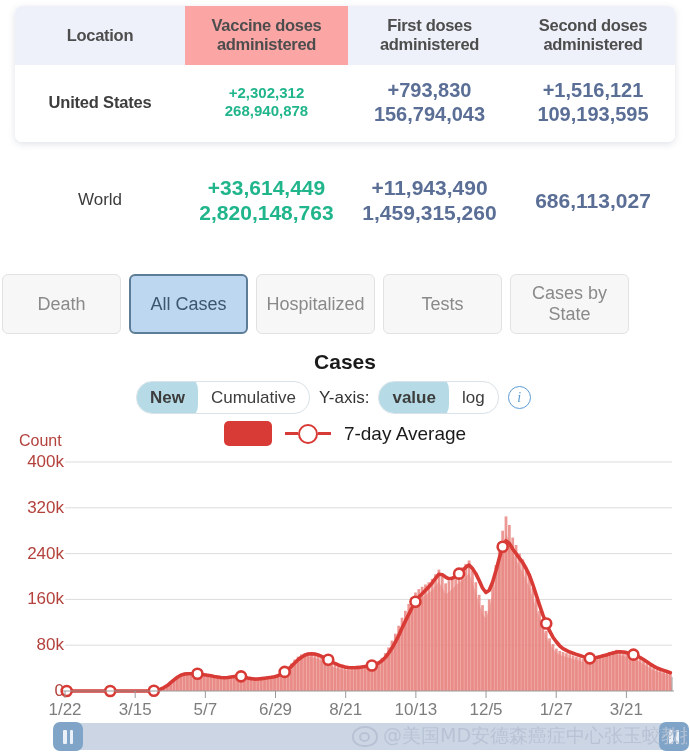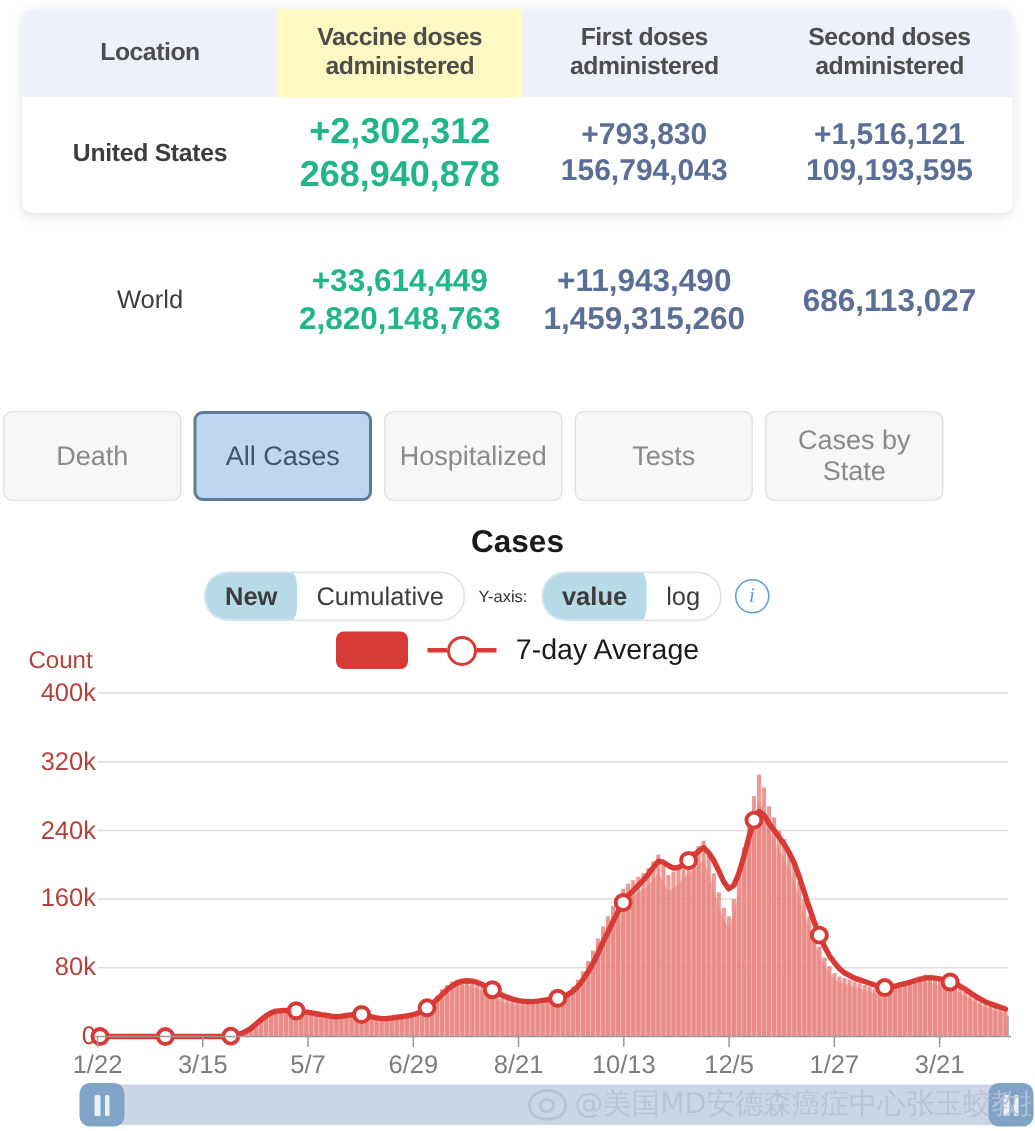--- a/index.html
+++ b/index.html
@@ -21,33 +21,33 @@
   .trow{display:flex;width:100%;}
   .thead{background:#eef1f9;}
   .th{
     padding:10px 4px;
     font-size:16.5px;font-weight:bold;color:#4d4d4d;
     text-align:center;line-height:1.18;letter-spacing:-.3px;
     box-sizing:border-box;
     display:flex;align-items:center;justify-content:center;
   }
   .th.loc{width:170px;}
-  .th.c1{width:163px;background:#fef9c3;}
+  .th.c1{width:163px;background:#fca5a5;}
   .th.c2{width:163px;}
   .th.c3{width:164px;}
 
   .tbody{background:#fff;}
   .td{
     box-sizing:border-box;
     padding:8px 2px 10px;
     text-align:center;line-height:1.22;
     display:flex;flex-direction:column;justify-content:center;align-items:center;
   }
   .td.loc{width:170px;font-size:16.5px;font-weight:bold;color:#3d3d3d;letter-spacing:-.2px;}
-  .td.c1{width:163px;color:#21b58c;font-size:24px;font-weight:bold;white-space:nowrap;}
+  .td.c1{width:163px;color:#21b58c;font-size:15px;font-weight:bold;white-space:nowrap;}
   .td.c2{width:163px;color:#5a6e96;font-size:20px;font-weight:bold;white-space:nowrap;}
   .td.c3{width:164px;color:#5a6e96;font-size:20px;font-weight:bold;white-space:nowrap;}
 
   
   .world-row{
     position:absolute;left:15px;top:175px;width:660px;
     display:flex;align-items:center;
   }
   .world-row .wloc{width:170px;text-align:center;font-size:17px;color:#3d3d3d;}
   .world-row .wc{
@@ -81,21 +81,21 @@
   .pillgroup{
     display:flex;align-items:center;
     border:1px solid #d9e2e8;border-radius:16px;background:#fff;height:31px;
     padding:0;overflow:hidden;
   }
   .pill{
     height:47px;display:flex;align-items:center;justify-content:center;
     padding:0 13px;font-size:17px;color:#3d3d3d;border-radius:16px;
   }
   .pill.on{background:#b6dbe6;font-weight:bold;}
-  .ylabel{font-size:11px;color:#333;}
+  .ylabel{font-size:17px;color:#333;}
   .info-icon{
     width:21px;height:21px;border-radius:50%;border:1.6px solid #5b9bd5;
     color:#5b9bd5;font-size:14px;font-style:italic;font-family:"Liberation Serif",serif;
     display:flex;align-items:center;justify-content:center;line-height:1;
   }
 
   
   .legend{
     position:absolute;top:421px;left:0;width:690px;
     display:flex;align-items:center;justify-content:center;gap:13px;

